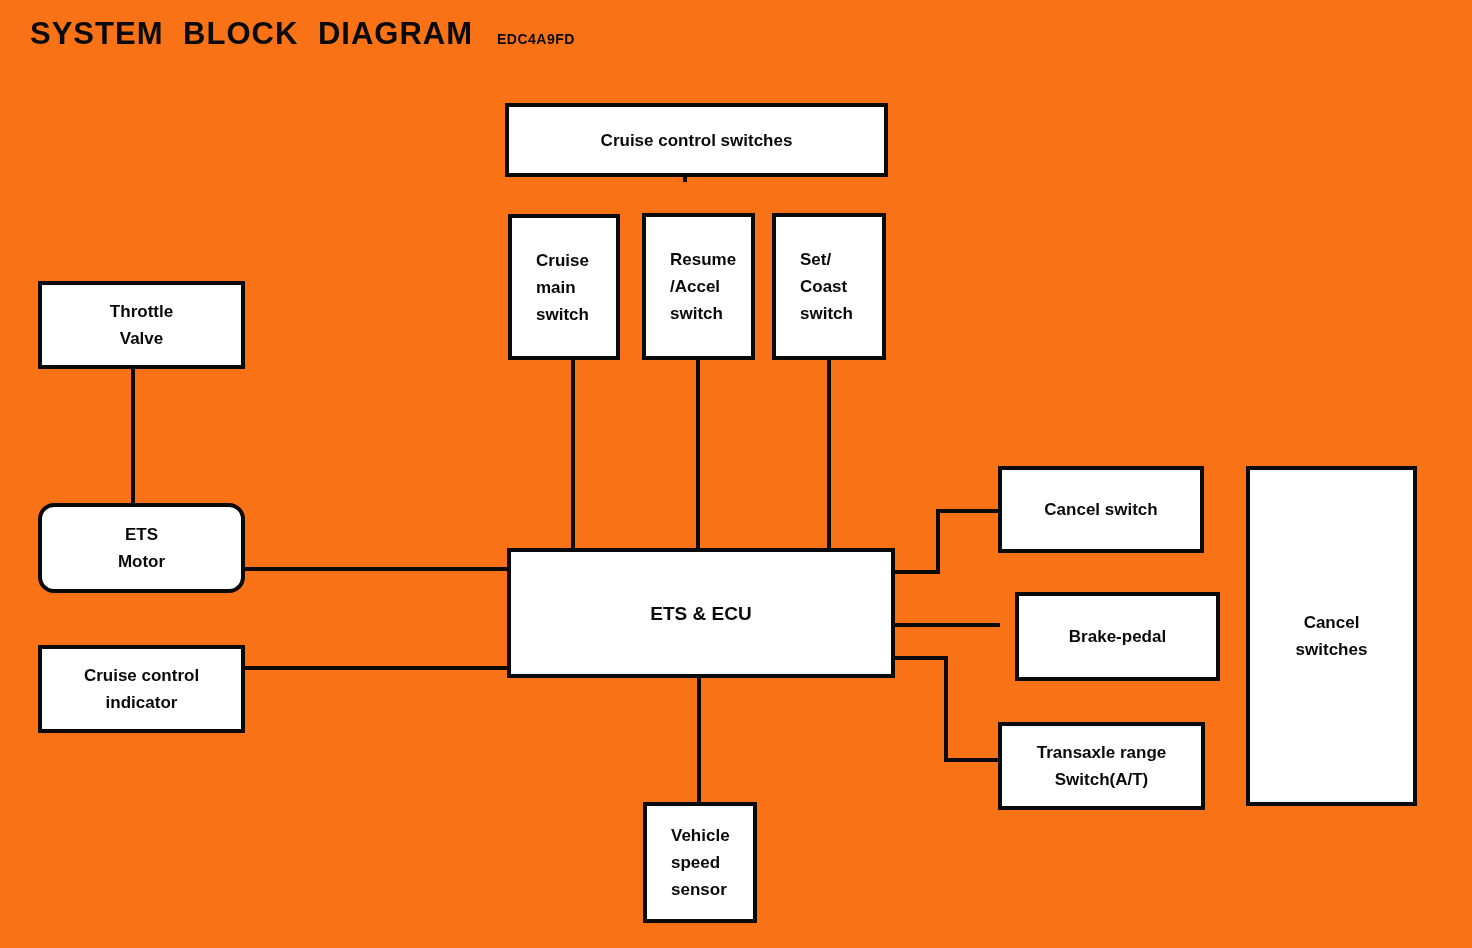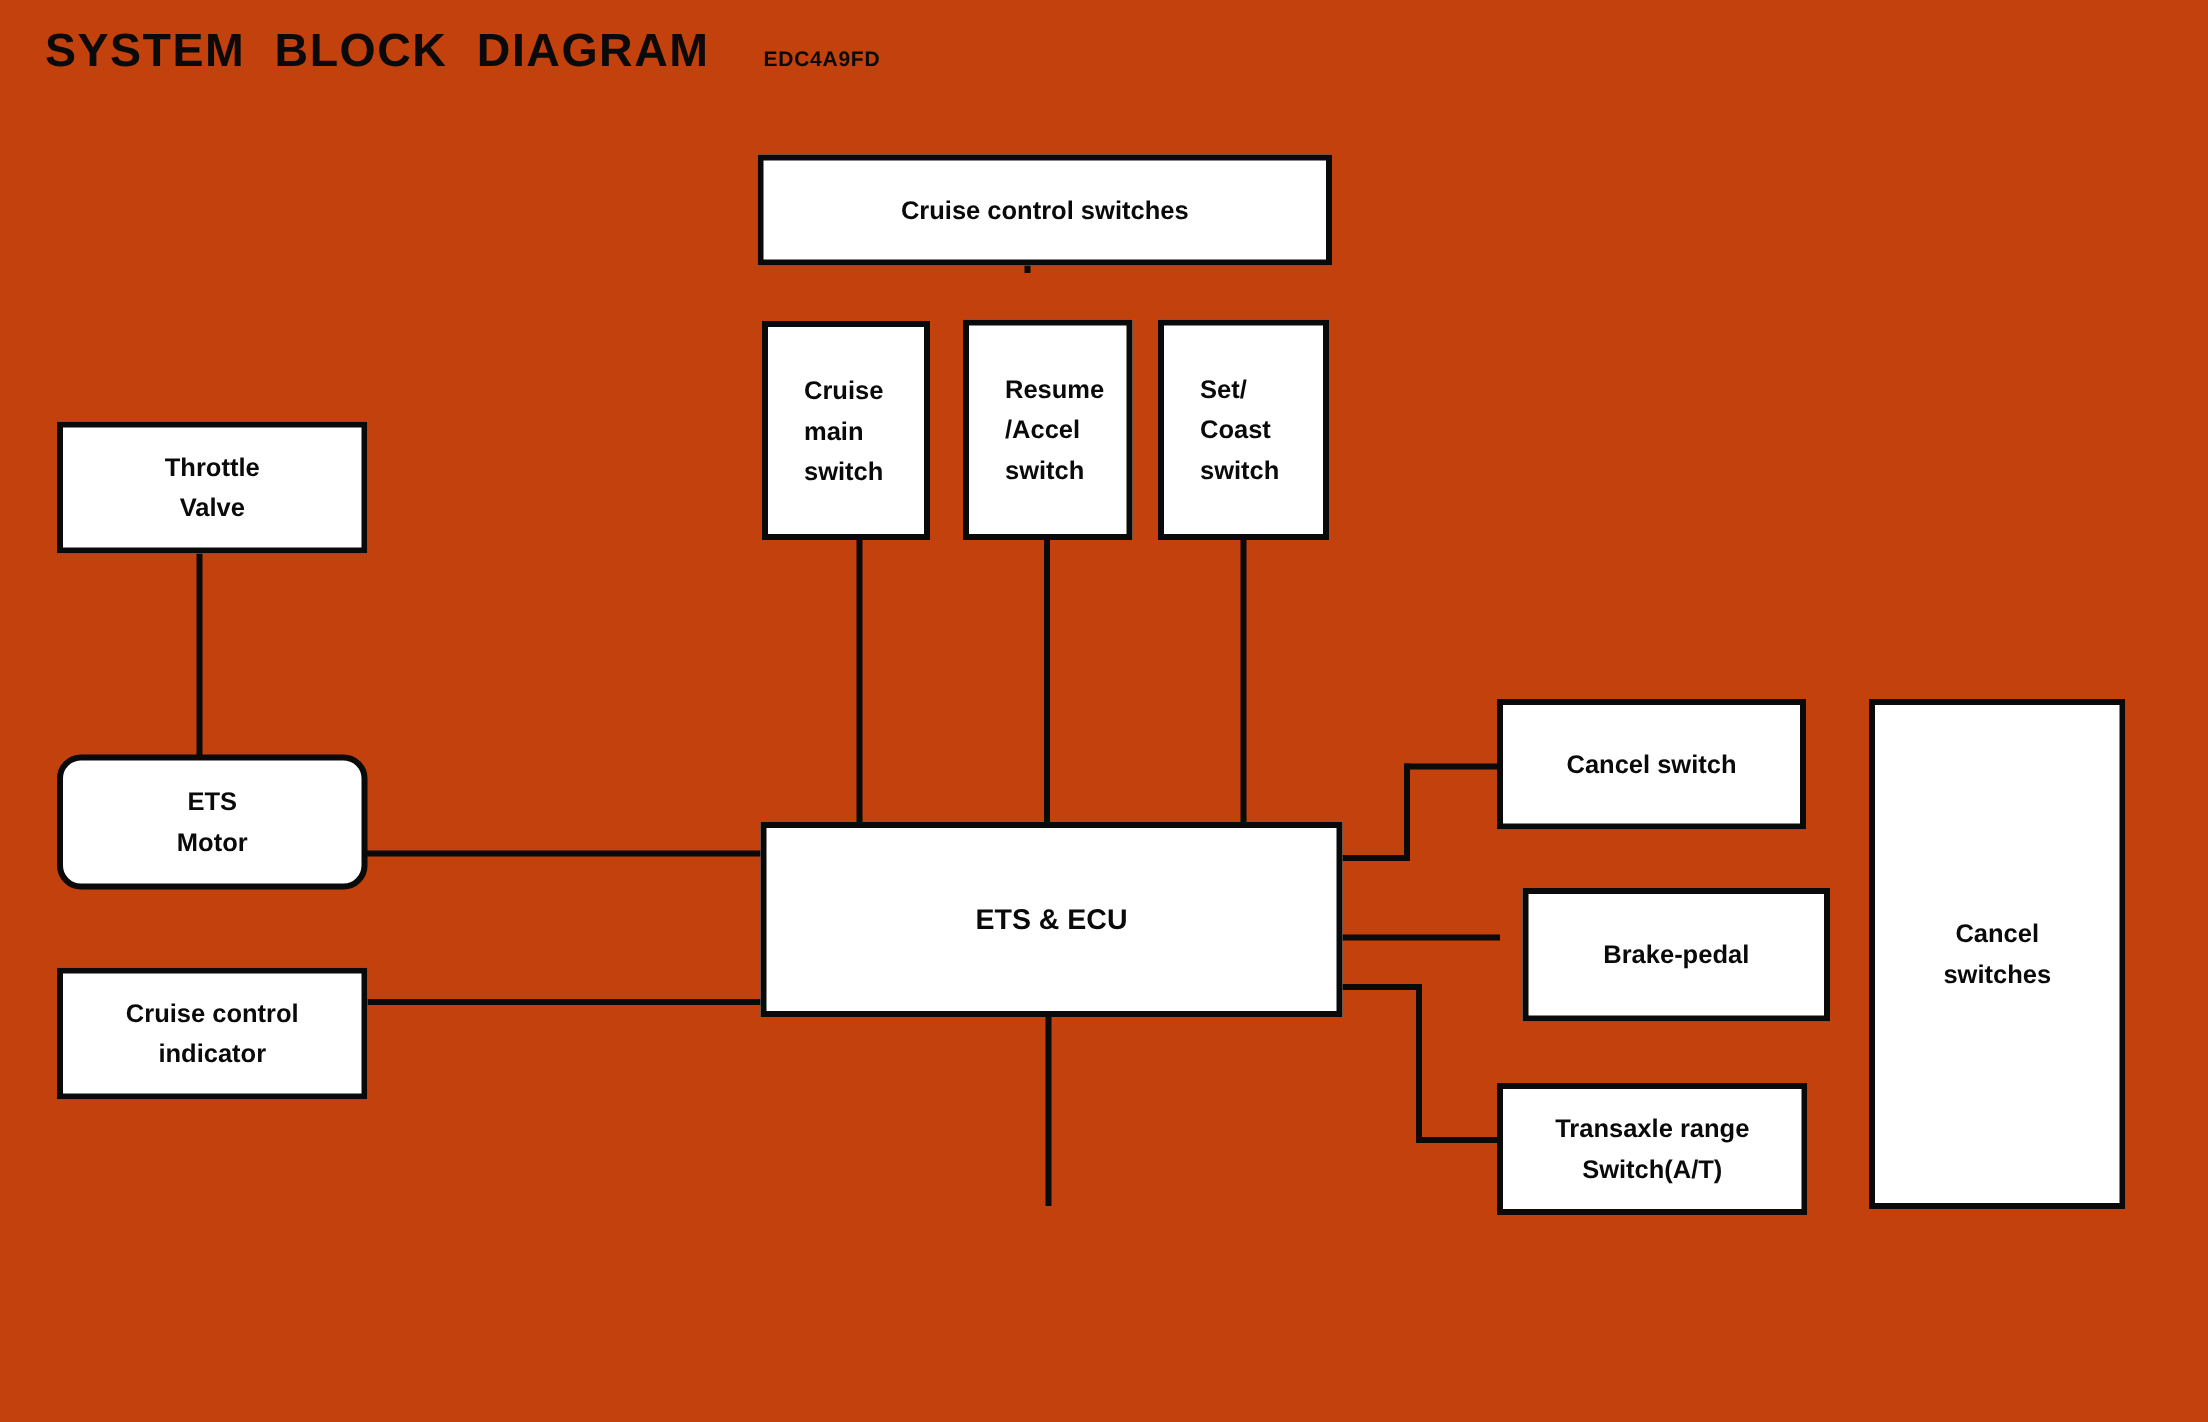--- a/index.html
+++ b/index.html
@@ -1,20 +1,20 @@
 <!DOCTYPE html>
 <html><head>
 <meta charset="utf-8">
 <style>
   html, body { margin: 0; padding: 0; background: #ffffff; }
   .canvas {
     position: relative;
     width: 1472px;
     height: 948px;
-    background: #c2410c;
+    background: #f97316;
     font-family: "Liberation Sans", sans-serif;
     color: #0a0a0a;
     overflow: hidden;
   }
   .title-row {
     position: absolute;
     left: 30px;
     top: 16px;
     display: flex;
     align-items: baseline;
@@ -22,21 +22,21 @@
   }
   .main-title {
     font-size: 31px;
     font-weight: 900;
     letter-spacing: 1px;
     word-spacing: 10px;
   }
   .title-code {
     font-size: 14px;
     font-weight: 700;
-    margin-left: 36px;
+    margin-left: 24px;
     letter-spacing: 0.5px;
   }
   .box {
     position: absolute;
     box-sizing: border-box;
     border: 4px solid #0a0a0a;
     background: #ffffff;
     display: flex;
     flex-direction: column;
     justify-content: center;
@@ -115,20 +115,25 @@
 
   <div class="box center" style="left:38px; top:645px; width:207px; height:88px;">
     <span>Cruise control</span>
     <span>indicator</span>
   </div>
 
   <div class="box center big-label" style="left:507px; top:548px; width:388px; height:130px;">
     <span>ETS &amp; ECU</span>
   </div>
 
+  <div class="box leftpad" style="left:643px; top:802px; width:114px; height:121px;">
+    <span>Vehicle</span>
+    <span>speed</span>
+    <span>sensor</span>
+  </div>
 
   <div class="box center" style="left:998px; top:466px; width:206px; height:87px;">
     <span>Cancel switch</span>
   </div>
 
   <div class="box center" style="left:998px; top:592px; width:205px; height:89px;margin-left:17px;">
     <span>Brake-pedal</span>
   </div>
 
   <div class="box center" style="left:998px; top:722px; width:207px; height:88px;">

